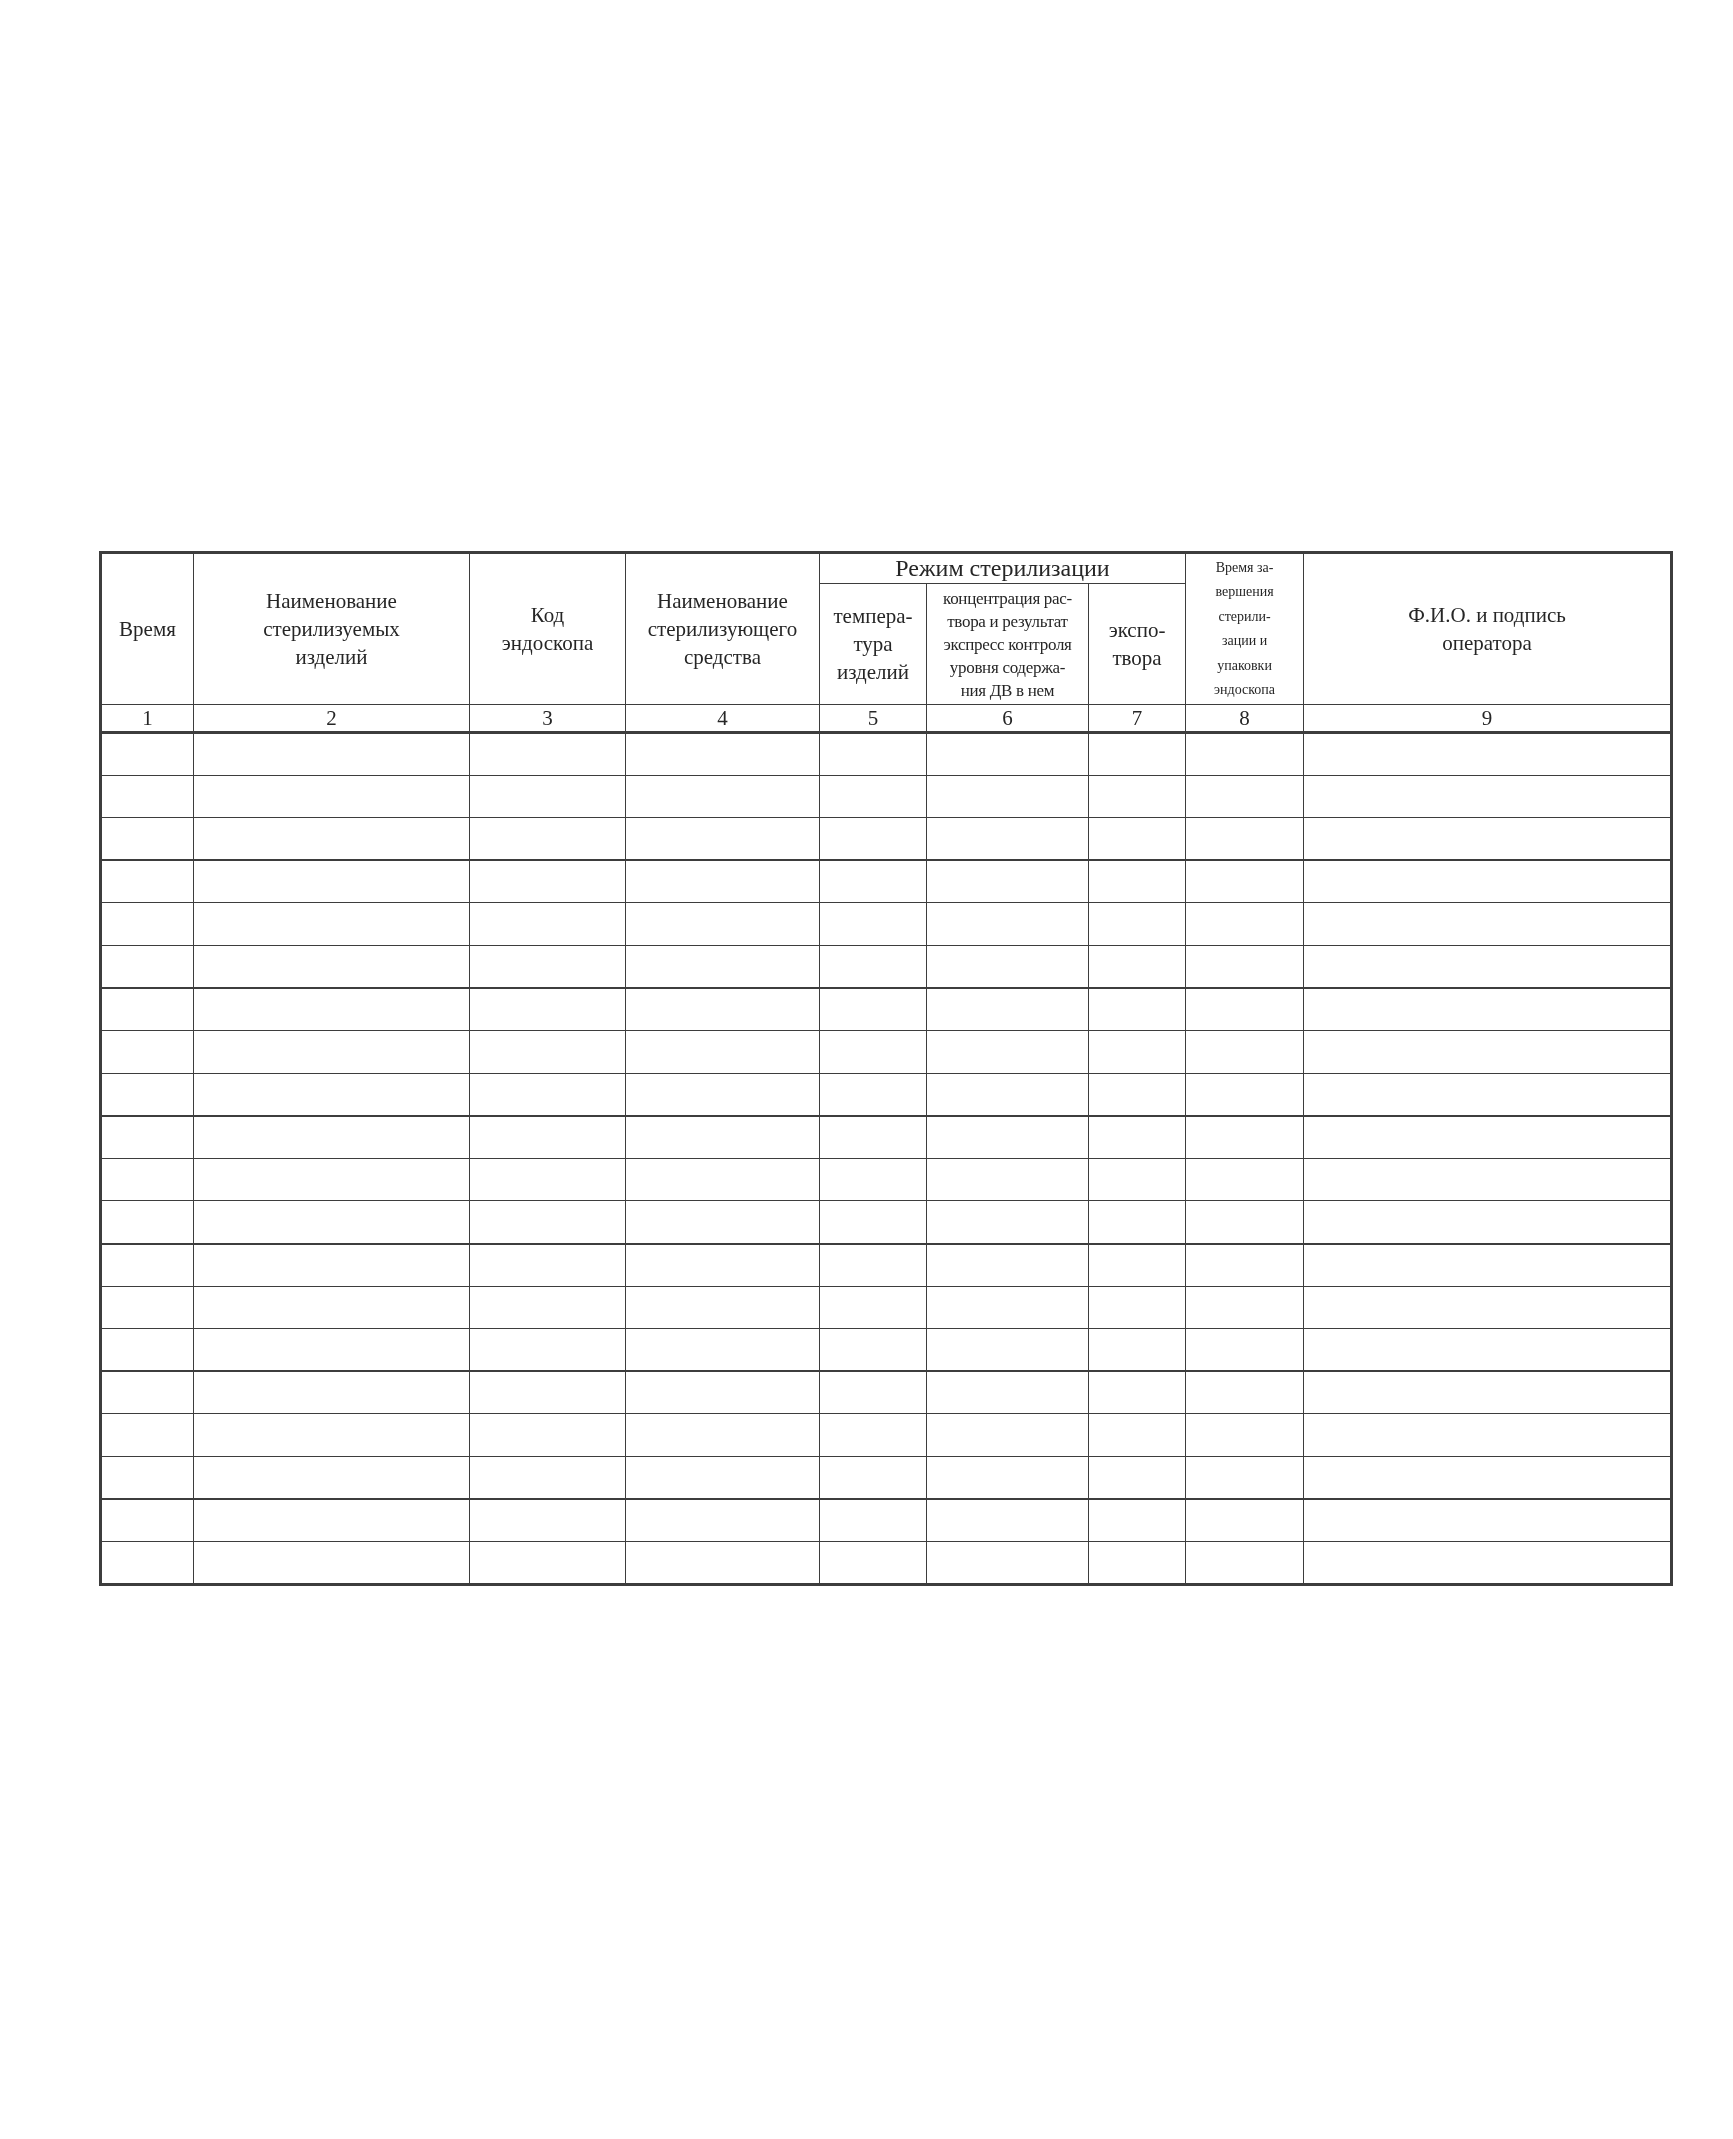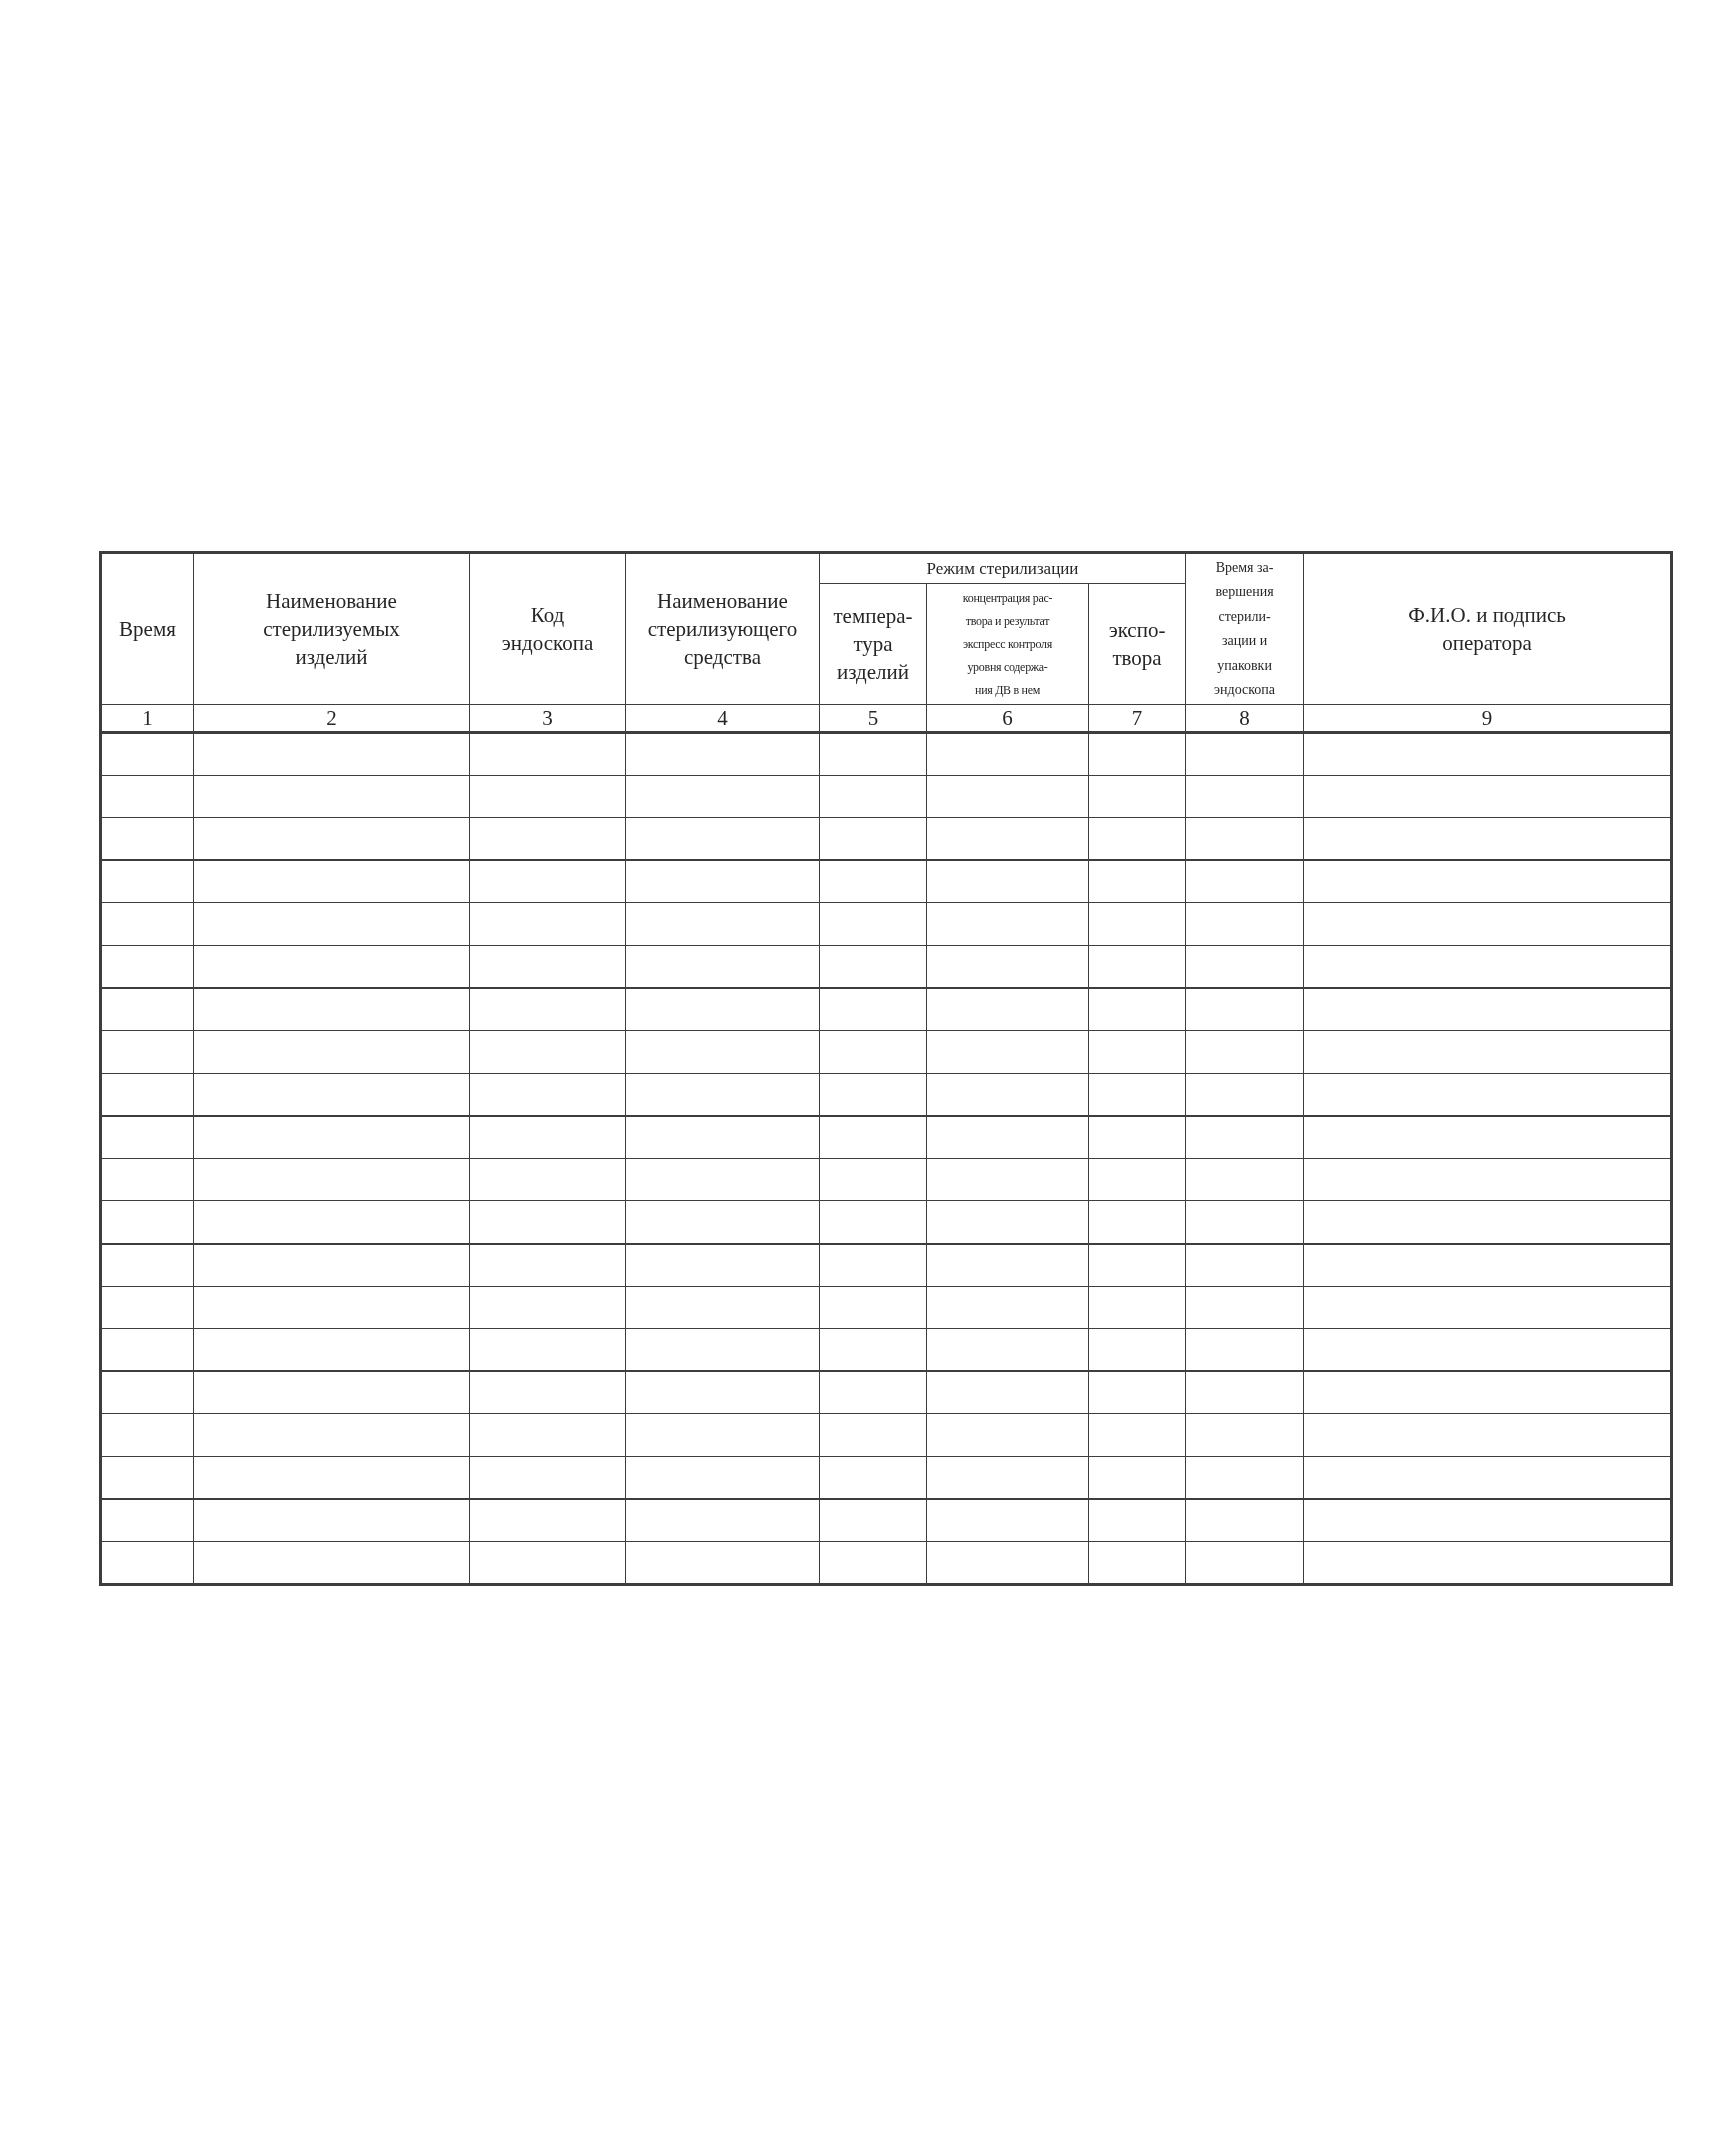--- a/index.html
+++ b/index.html
@@ -36,30 +36,30 @@
     font-weight: normal;
     white-space: pre-line;
     overflow: hidden;
   }
   tr.mode-row { height: 31px; }
   tr.caption-row { height: 119px; }
   tr.numbers-row { height: 27.4px; }
   tr.data-row { height: 42px; }
 
   th.group-head {
-    font-size: 17px;
+    font-size: 24px;
     line-height: 25px;
     border-bottom-width: 2.2px;
   }
   th.cap {
     font-size: 21px;
     line-height: 28px;
   }
   th.cap-small {
-    font-size: 12px;
+    font-size: 17px;
     line-height: 23px;
     padding: 0 0.7px;
     letter-spacing: -0.3px;
   }
   th.cap-tall {
     font-size: 14px;
     line-height: 24.5px;
   }
   tr.numbers-row td {
     font-size: 21px;

